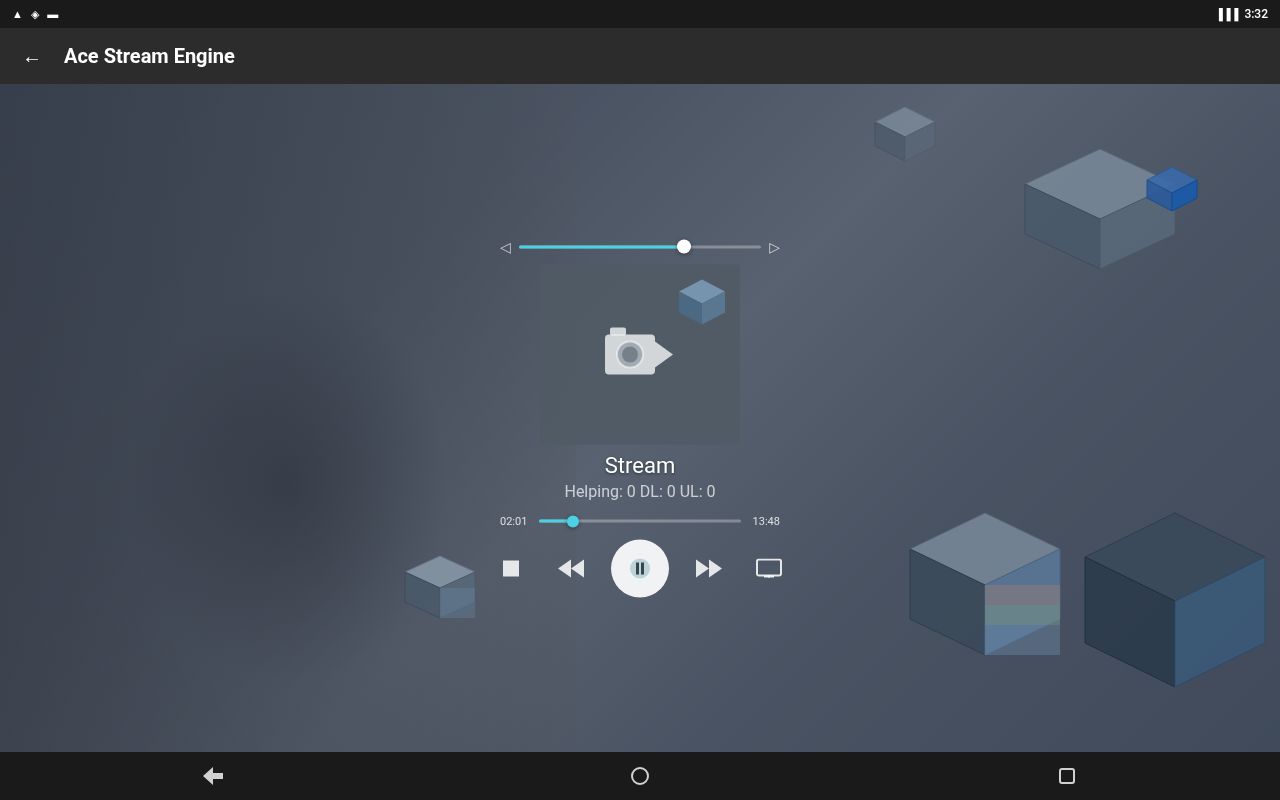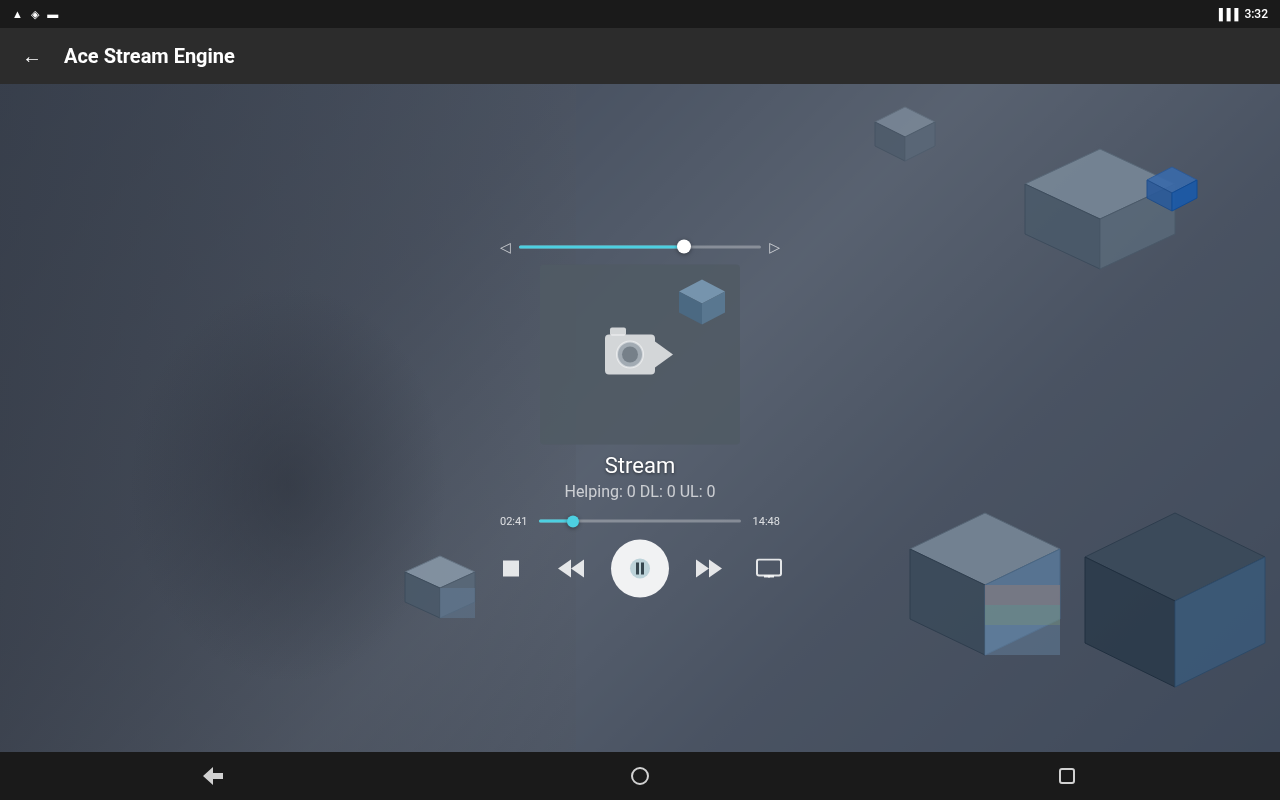--- a/index.html
+++ b/index.html
@@ -457,26 +457,26 @@
           <polygon points="50,17 27,29 27,50 50,38" fill="#5a7a95" opacity="0.9"></polygon>
         </svg>
       </div>
     </div>
 
     <div id="track-title">Stream</div>
 
     <div id="track-stats">Helping: 0    DL: 0    UL: 0</div>
 
     <div id="progress-bar">
-      <span class="time-label">02:41</span>
+      <span class="time-label">02:01</span>
       <div class="progress-track">
         <div class="progress-fill" style="width:17%;"></div>
         <div class="progress-thumb" style="left:17%;"></div>
       </div>
-      <span class="time-label right">14:48</span>
+      <span class="time-label right">13:48</span>
     </div>
 
     <div id="controls">
       <div class="ctrl-btn">
         <svg width="22" height="22" viewBox="0 0 22 22">
             <rect x="3" y="3" width="16" height="16" fill="rgba(255,255,255,0.85)"></rect>
           </svg>
       </div>
       <div class="ctrl-btn">
         <svg width="26" height="22" viewBox="0 0 26 22">

